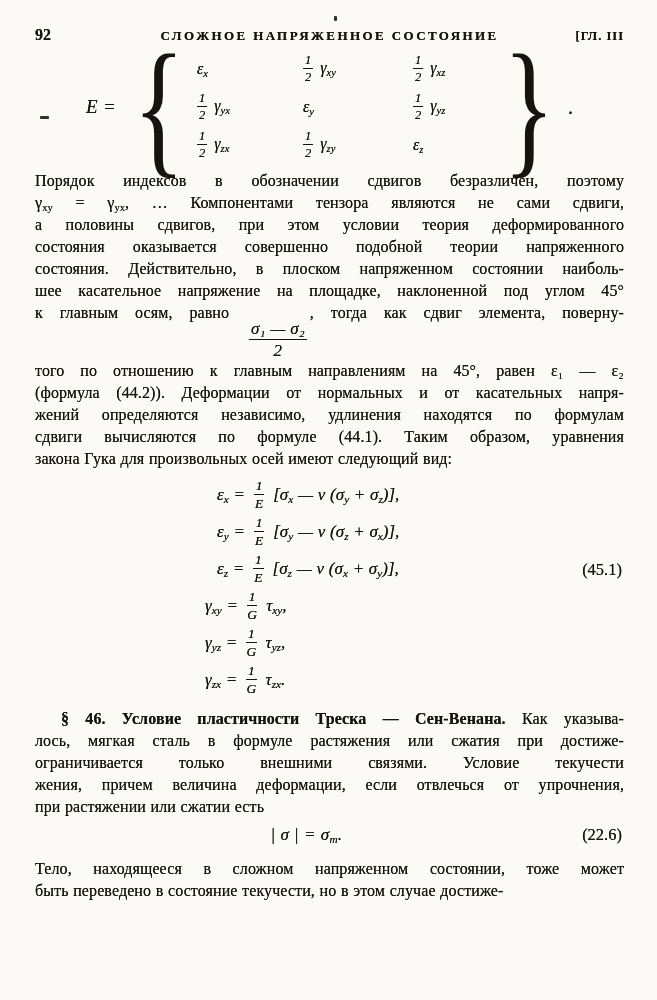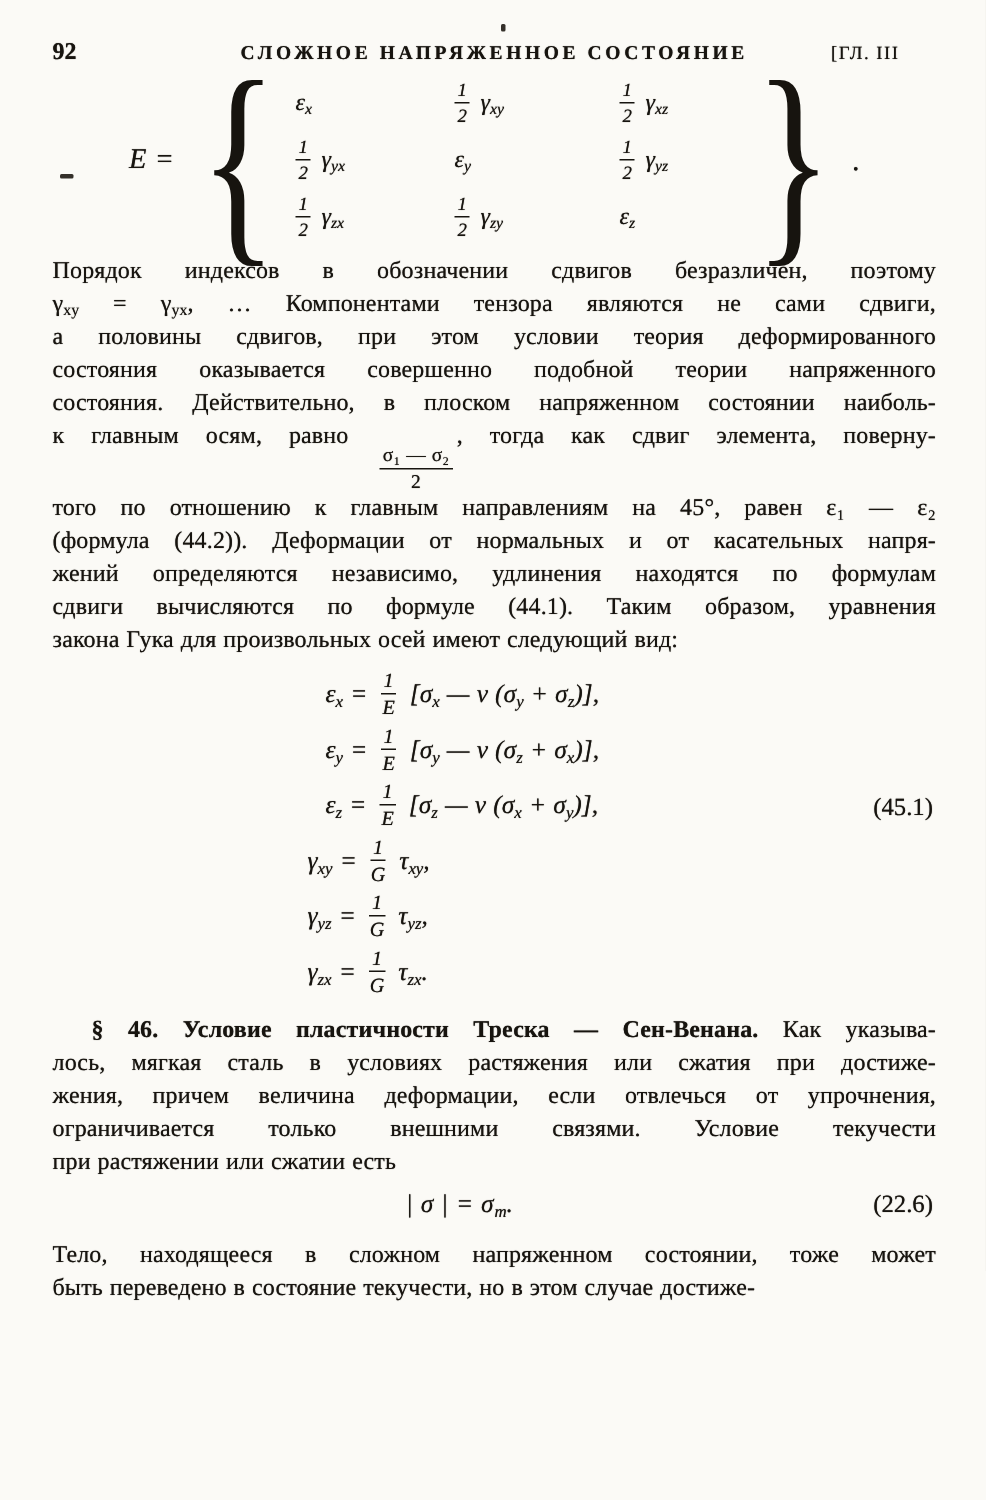--- a/index.html
+++ b/index.html
@@ -9,33 +9,33 @@
     background:#fbfaf6; color:#17140f; overflow:hidden;
     font-family:"Liberation Serif","DejaVu Serif",serif;
     font-size:16px; box-sizing:border-box;
     padding:26px 33px 0 35px;
     text-shadow:0 0 .55px rgba(23,20,15,.85);
   }
   
   .hdr{display:flex; align-items:baseline; height:22px;}
   .pgnum{font-weight:bold; font-size:16px; width:70px;}
   .runtitle{flex:1; text-align:center; font-weight:bold; font-size:13px; letter-spacing:2.4px;}
-  .chapref{width:70px; text-align:left; font-size:12.5px; letter-spacing:1px; font-weight:normal;}
+  .chapref{width:70px; text-align:right; font-size:12.5px; letter-spacing:1px; font-weight:bold;}
   
   .para{line-height:22px; letter-spacing:.1px;}
   .mline{text-align:justify; text-align-last:justify; word-spacing:.5px;}
   .mline.mlast{text-align-last:left;}
   .p-first .mline:first-child{text-indent:26px;}
   sub{font-size:66%; line-height:0; vertical-align:-.3em; letter-spacing:0;}
   b{font-weight:bold;}
   
   .frac{display:inline-flex; flex-direction:column; align-items:center; line-height:1.12;}
   .frac .num{border-bottom:1px solid currentColor; padding:0 2px 1px;}
   .frac .den{padding-top:1px;}
-  .para .frac{font-size:13px; vertical-align:-.95em; margin:0 3px;}
+  .para .frac{font-size:17px; vertical-align:-.95em; margin:0 3px;font-style:italic;}
   
   .matrixwrap{display:flex; justify-content:center; align-items:center; height:110px; margin:4px 0 0 0;}
   .mlhs{font-size:19px; margin-right:7px; letter-spacing:1px;}
   .brace{font-size:150px; line-height:104px; transform:scaleX(.72); font-weight:normal; text-shadow:none;}
   .brace.rb{margin-left:6px;}
   .brace.lb{margin-right:2px;}
   .mgrid{display:grid; grid-template-columns:96px 100px 74px; column-gap:10px; row-gap:7px; align-items:center;}
   .mcell{font-style:italic; font-size:16px; white-space:nowrap;}
   .mgrid .frac{font-size:12.5px; vertical-align:middle; margin-right:3px; transform:translateY(-1px);}
   .mdot{font-size:20px; margin-left:3px; align-self:center;}
@@ -106,20 +106,21 @@
     <span class="brace rb">}</span>
     <span class="mdot">.</span>
   </figure>
 
   <section class="para" style="margin-top:8px">
       <div class="mline">Порядок индексов в обозначении сдвигов безразличен, поэтому</div>
       <div class="mline">γ<sub>xy</sub> = γ<sub>yx</sub>, … Компонентами тензора являются не сами сдвиги,</div>
       <div class="mline">а половины сдвигов, при этом условии теория деформированного</div>
       <div class="mline">состояния оказывается совершенно подобной теории напряженного</div>
       <div class="mline">состояния. Действительно, в плоском напряженном состоянии наиболь-</div>
+      <div class="mline">шее касательное напряжение на площадке, наклоненной под углом 45°</div>
       <div class="mline">к главным осям, равно <span class="frac">
           <span class="num">σ₁ — σ₂</span>
           <span class="den">2</span>
         </span>, тогда как сдвиг элемента, поверну-</div>
       <div class="mline">того по отношению к главным направлениям на 45°, равен ε₁ — ε₂</div>
       <div class="mline">(формула (44.2)). Деформации от нормальных и от касательных напря-</div>
       <div class="mline">жений определяются независимо, удлинения находятся по формулам</div>
       <div class="mline">сдвиги вычисляются по формуле (44.1). Таким образом, уравнения</div>
       <div class="mline mlast">закона Гука для произвольных осей имеют следующий вид:</div>
     </section>
@@ -151,23 +152,23 @@
         <div class="mline mlast">γ<sub>zx</sub> = <span class="frac">
             <span class="num">1</span>
             <span class="den">G</span>
           </span> τ<sub>zx</sub>.</div>
       </div>
     <span class="eqnum n451">(45.1)</span>
   </div>
 
   <section class="para p-first s46">
       <div class="mline"><b>§ 46. Условие пластичности Треска — Сен-Венана.</b> Как указыва-</div>
-      <div class="mline">лось, мягкая сталь в условиях растяжения или сжатия при достиже-</div>
+      <div class="mline">лось, мягкая сталь в формуле растяжения или сжатия при достиже-</div>
+      <div class="mline">ограничивается только внешними связями. Условие текучести</div>
       <div class="mline">жения, причем величина деформации, если отвлечься от упрочнения,</div>
-      <div class="mline">ограничивается только внешними связями. Условие текучести</div>
       <div class="mline mlast">при растяжении или сжатии есть</div>
     </section>
 
   <div class="yield">
     <span class="yexpr">| σ | = σ<sub>т</sub>.</span>
     <span class="eqnum">(22.6)</span>
   </div>
 
   <section class="para closing">
       <div class="mline">Тело, находящееся в сложном напряженном состоянии, тоже может</div>

